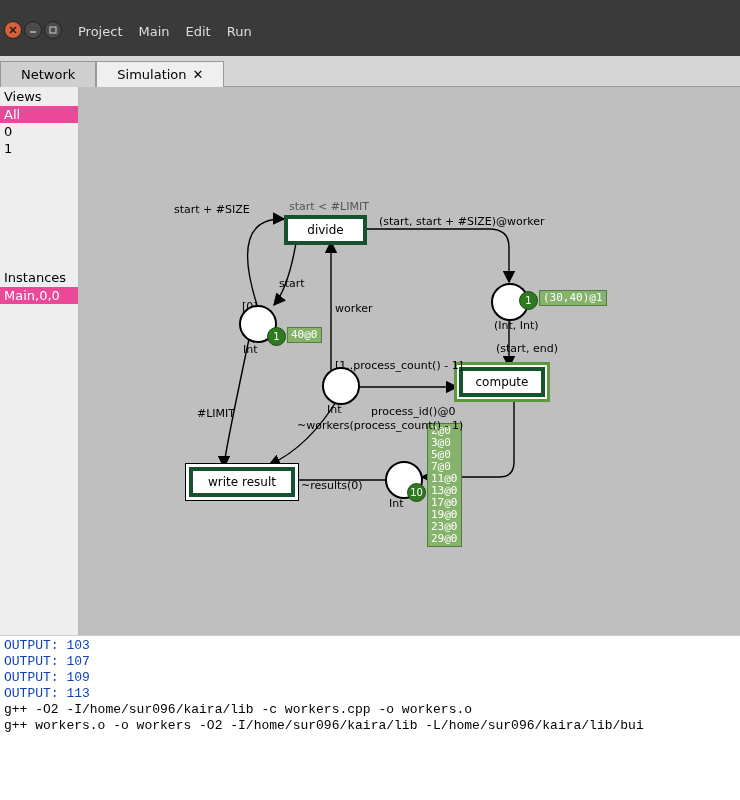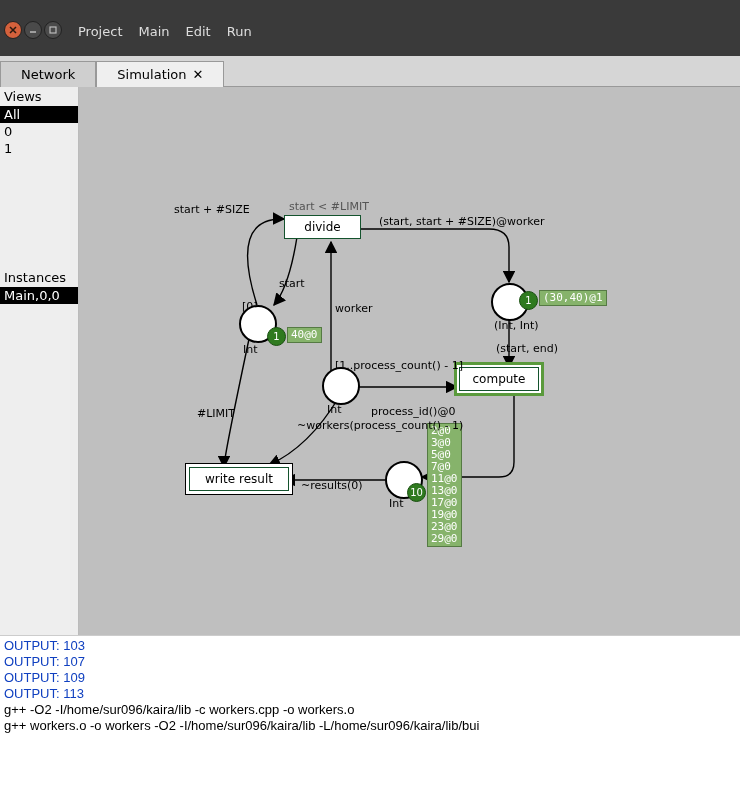--- a/index.html
+++ b/index.html
@@ -12,34 +12,34 @@
   .menu span{cursor:pointer}
   .tabbar{height:30px;background:#d6d6d6;display:flex;align-items:flex-end;border-bottom:1px solid #999}
   .tab{padding:5px 20px;background:#cfcfcf;border:1px solid #999;border-bottom:none;position:relative;top:1px}
   .tab.active{background:#efefef}
   .tab .x{margin-left:6px;font-weight:bold}
   .workspace{display:flex;height:548px}
   .sidebar{width:78px;background:#eee;border-right:1px solid #bbb;display:flex;flex-direction:column}
   .sbheader{padding:2px 4px;font-size:13px}
   .sblist{flex:0 0 auto}
   .sblist div{padding:1px 4px;cursor:pointer}
-  .sblist div.sel{background:#000000;color:#fff}
+  .sblist div.sel{background:#ec4899;color:#fff}
   .spacer{flex:1}
   .canvas{flex:1;background:#bfbfbf;position:relative}
   .edge,.node,.place,.label,.tokenbox,.tokencount{position:absolute}
-  .node{background:#fff;border:1px solid #14532d;padding:4px 10px;font-size:12px;text-align:center}
+  .node{background:#fff;border:4px solid #14532d;padding:4px 10px;font-size:12px;text-align:center}
   .node.dbl{box-shadow:0 0 0 3px #fff,0 0 0 4px #000}
   .node.hl{outline:3px solid #5a9a3c;outline-offset:2px}
   .place{width:34px;height:34px;background:#fff;border:2px solid #000;border-radius:50%}
   .tokencount{width:17px;height:17px;background:#2f7a1f;color:#fff;border-radius:50%;font-size:10px;display:flex;align-items:center;justify-content:center;border:1px solid #195010}
   .tokenbox{background:#86b36b;border:1px solid #557a43;color:#fff;font-size:11px;padding:1px 3px;line-height:12px;font-family:monospace;white-space:pre}
   .label{font-size:11px;color:#000;white-space:nowrap}
   .label.gray{color:#555}
   svg.arrows{position:absolute;left:0;top:0;width:100%;height:100%;pointer-events:none}
-  .console{font-family:Liberation Sans, sans-serif;font-size:13px;padding:2px 4px;line-height:16px;height:120px;overflow:hidden;border-top:1px solid #ccc}
+  .console{font-family:Liberation Mono, monospace;font-size:13px;padding:2px 4px;line-height:16px;height:120px;overflow:hidden;border-top:1px solid #ccc}
   .console .blue{color:#1040c0}
 </style>
 </head>
 <body>
 
 <div class="titlebar">
   <div class="winbtn close">
       <svg width="8" height="8" viewBox="0 0 8 8">
         <path d="M1 1 L7 7 M7 1 L1 7" stroke="#2a1a10" stroke-width="1.5"></path>
       </svg>

